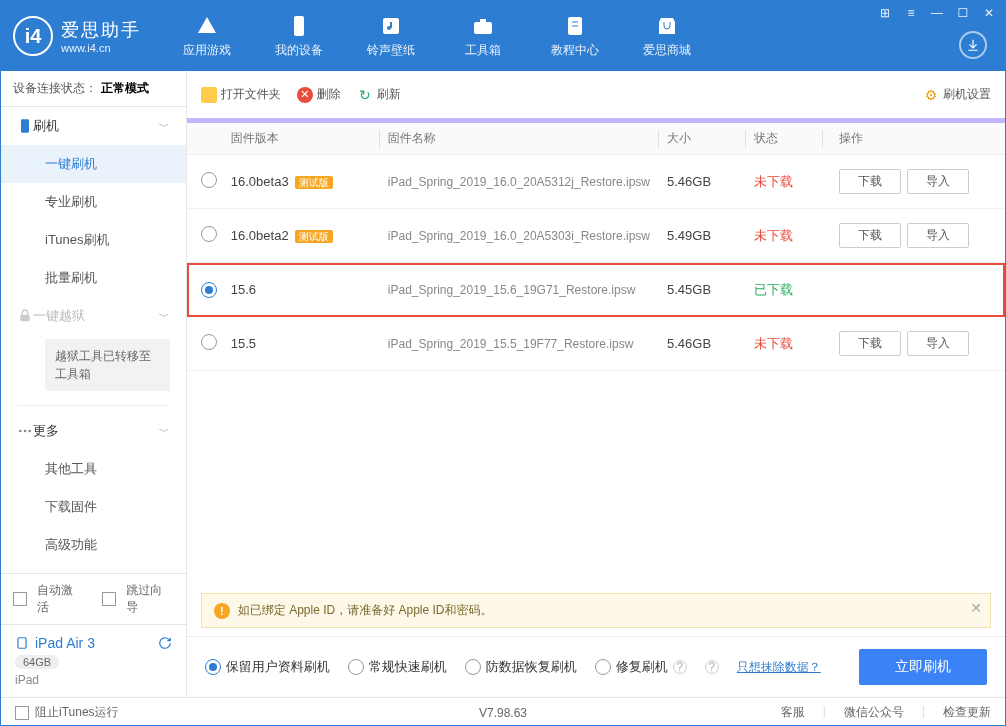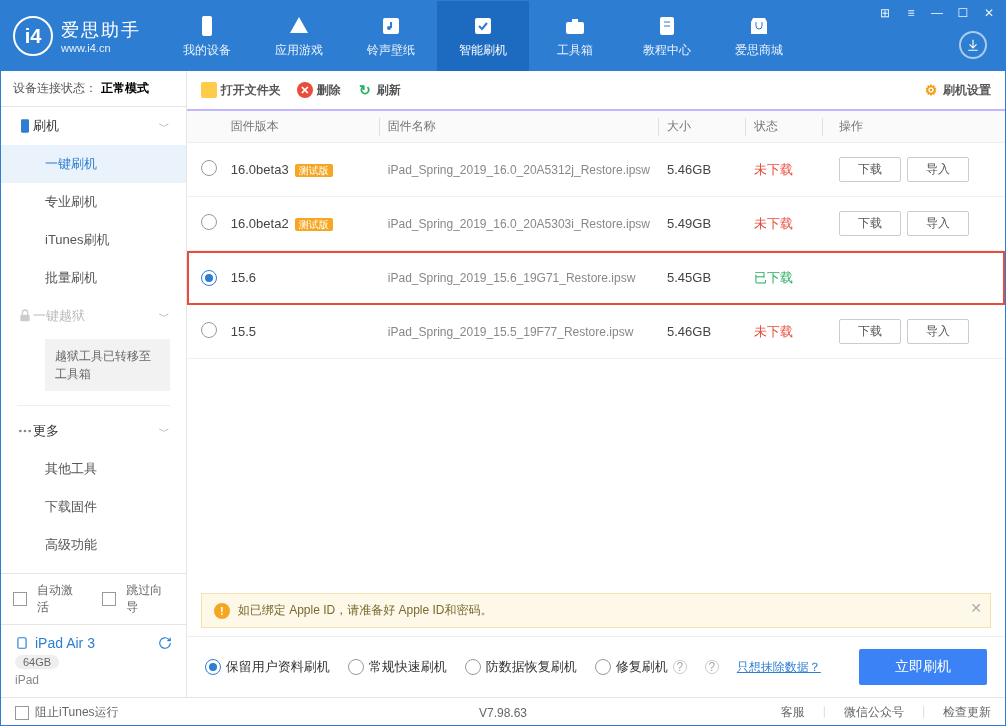--- a/index.html
+++ b/index.html
@@ -39,21 +39,21 @@
 .device-card { border-top: 1px solid #e5e5e5; padding: 10px 14px; }
 .device-name { color: #2d7dd2; font-size: 14px; display: flex; align-items: center; gap: 6px; }
 .device-name .refresh { margin-left: auto; color: #2d7dd2; cursor: pointer; }
 .device-storage { display: inline-block; background: #eee; padding: 1px 8px; border-radius: 7px; font-size: 11px; color: #666; margin-top: 4px; }
 .device-type { font-size: 12px; color: #888; margin-top: 4px; }
 
 
 .main { flex: 1; display: flex; flex-direction: column; background: #fff; }
 
 
-.toolbar { height: 40px; border-bottom: 2px solid #c4b5fd; display: flex; align-items: center; padding: 0 14px; gap: 16px; font-size: 12px; color: #555; font-weight: bold; }
+.toolbar { height: 52px; border-bottom: 5px solid #c4b5fd; display: flex; align-items: center; padding: 0 14px; gap: 16px; font-size: 12px; color: #555; }
 .tool-btn { display: flex; align-items: center; gap: 4px; cursor: pointer; }
 .tool-btn .ic { width: 16px; height: 16px; display: flex; align-items: center; justify-content: center; }
 .ic-folder { background: #ffcb4a; border-radius: 2px; }
 .ic-red { color: #fff; background: #e74c3c; border-radius: 50%; font-size: 11px; }
 .ic-green { color: #27ae60; font-size: 14px; }
 .ic-orange { color: #f39c12; font-size: 14px; }
 .spacer { flex: 1; }
 
 
 .table-head { display: flex; height: 32px; align-items: center; border-bottom: 1px solid #eee; padding: 0 14px; font-size: 12px; color: #777; background: #fafafa; }
@@ -107,52 +107,43 @@
       </div>
     <div class="logo-text">
       <div class="logo-title">爱思助手</div>
       <div class="logo-sub">www.i4.cn</div>
     </div>
   </div>
   <div class="nav-tabs" id="nav-tabs">
       <div class="nav-tab">
         <span class="icon">
           <svg width="24" height="24" viewBox="0 0 24 24" fill="#fff">
+            <path d="M12 3l9 16H3z"></path>
+          </svg>
+        </span>
+        <span class="nav-tab-label">应用游戏</span>
+      </div>
+      <div class="nav-tab">
+        <span class="icon">
+          <svg width="24" height="24" viewBox="0 0 24 24" fill="#fff">
             <rect x="7" y="2" width="10" height="20" rx="2"></rect>
             <circle cx="12" cy="19" r="1" fill="#fff"></circle>
           </svg>
         </span>
         <span class="nav-tab-label">我的设备</span>
-      </div>
-      <div class="nav-tab">
-        <span class="icon">
-          <svg width="24" height="24" viewBox="0 0 24 24" fill="#fff">
-            <path d="M12 3l9 16H3z"></path>
-          </svg>
-        </span>
-        <span class="nav-tab-label">应用游戏</span>
       </div>
       <div class="nav-tab">
         <span class="icon">
           <svg width="24" height="24" viewBox="0 0 24 24" fill="#fff">
             <rect x="4" y="4" width="16" height="16" rx="2"></rect>
             <circle cx="10" cy="14" r="2" fill="#2d7dd2"></circle>
             <path d="M12 8v6" stroke="#2d7dd2" stroke-width="2"></path>
           </svg>
         </span>
         <span class="nav-tab-label">铃声壁纸</span>
-      </div>
-      <div class="nav-tab active">
-        <span class="icon">
-          <svg width="24" height="24" viewBox="0 0 24 24" fill="#fff">
-            <rect x="4" y="4" width="16" height="16" rx="2"></rect>
-            <path d="M8 12l3 3 5-6" stroke="#2d7dd2" stroke-width="2" fill="none"></path>
-          </svg>
-        </span>
-        <span class="nav-tab-label">智能刷机</span>
       </div>
       <div class="nav-tab">
         <span class="icon">
           <svg width="24" height="24" viewBox="0 0 24 24" fill="#fff">
             <rect x="3" y="8" width="18" height="12" rx="2"></rect>
             <rect x="9" y="5" width="6" height="3"></rect>
           </svg>
         </span>
         <span class="nav-tab-label">工具箱</span>
       </div>

